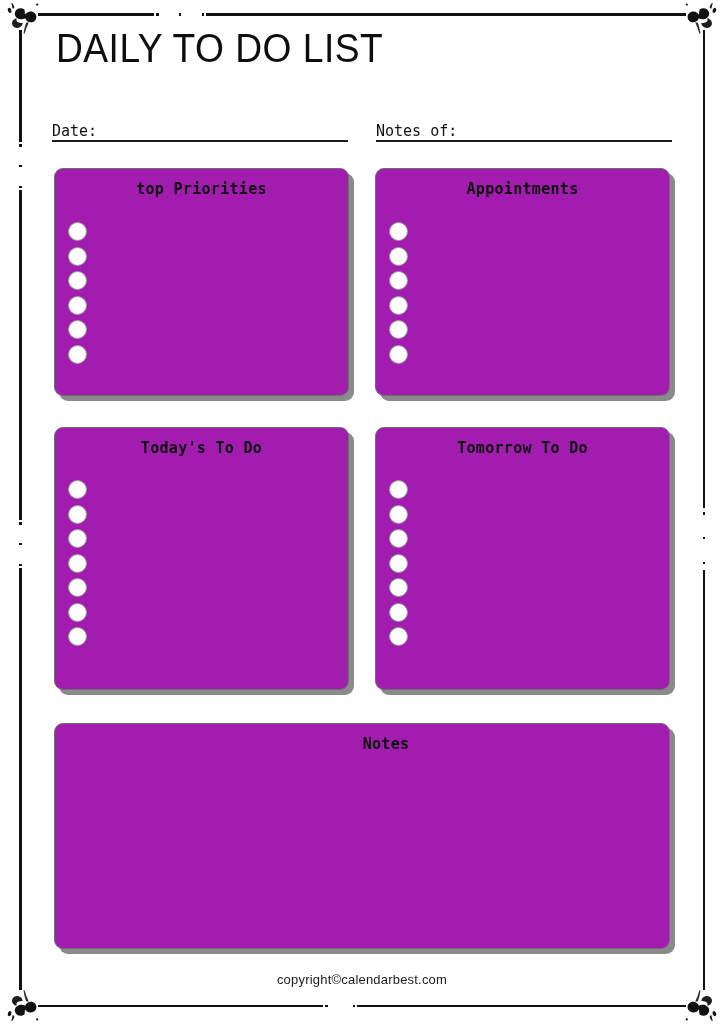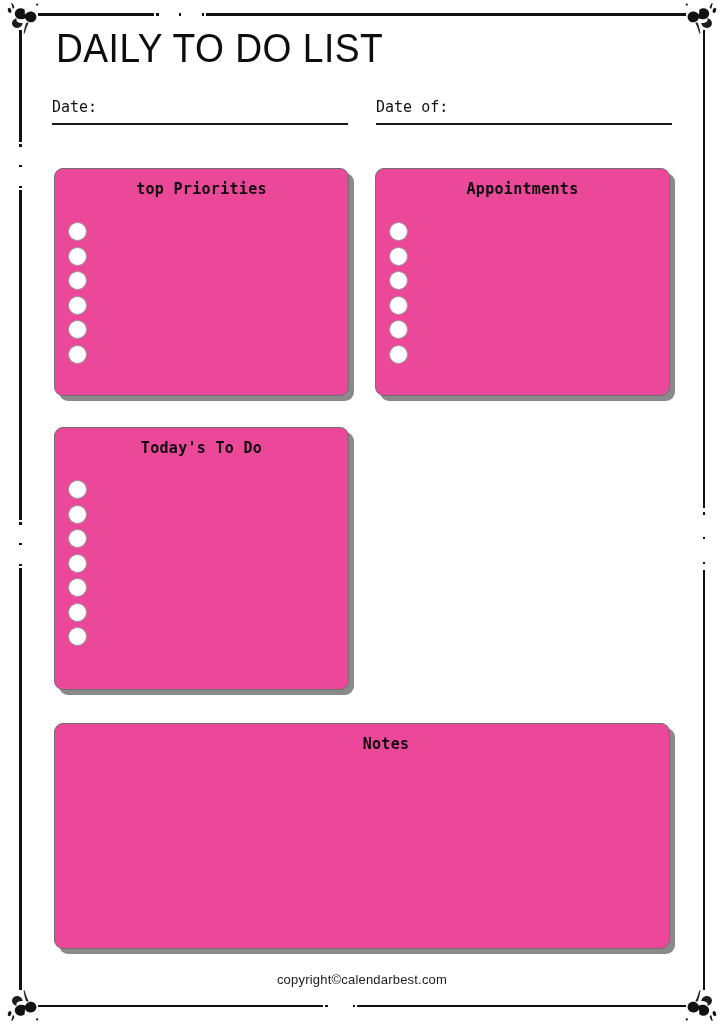--- a/index.html
+++ b/index.html
@@ -85,43 +85,43 @@
     width: 620px;
     display: flex;
     gap: 28px;
   }
   .field { flex: 1; position: relative; }
   .field-label {
     font-family: "DejaVu Sans Mono", "Liberation Mono", monospace;
     font-size: 15px;
     color: #111111;
     letter-spacing: 0px;
-    padding-bottom: 7px;
     display: block;
+    margin-top: 24px;
   }
   .field-rule {
     height: 1.5px;
     background: #1a1a1a;
     width: 100%;
   }
 
   
   .cards {
     position: absolute;
     left: 54px;
     top: 168px;
     width: 616px;
   }
   .row {
     display: flex;
     gap: 26px;
   }
   .card {
     position: relative;
-    background: #ec4899;
+    background: #a21caf;
     border: 1.4px solid #6f6f6f;
     border-radius: 9px;
     box-shadow: 5px 5px 0 0 #8a8a8a;
     box-sizing: border-box;
   }
   .card-title {
     text-align: center;
     font-family: "DejaVu Sans Mono", "Liberation Mono", monospace;
     font-weight: bold;
     font-size: 15px;
@@ -261,21 +261,21 @@
 <div class="page">
 
   <div class="title">DAILY TO DO LIST</div>
 
   <div class="fields">
     <div class="field">
       <span class="field-label">Date:</span>
       <div class="field-rule"></div>
     </div>
     <div class="field">
-      <span class="field-label">Date of:</span>
+      <span class="field-label">Notes of:</span>
       <div class="field-rule"></div>
     </div>
   </div>
 
   <div class="cards">
 
     <div class="row row-1">
       <div class="card card-priorities">
         <div class="card-title">top Priorities</div>
         <div class="checks">
@@ -308,20 +308,32 @@
           <div class="check"></div>
           <div class="check"></div>
           <div class="check"></div>
           <div class="check"></div>
           <div class="check"></div>
           <div class="check"></div>
           <div class="check"></div>
         </div>
       </div>
 
+      <div class="card card-tomorrow">
+        <div class="card-title">Tomorrow To Do</div>
+        <div class="checks">
+          <div class="check"></div>
+          <div class="check"></div>
+          <div class="check"></div>
+          <div class="check"></div>
+          <div class="check"></div>
+          <div class="check"></div>
+          <div class="check"></div>
+        </div>
+      </div>
     </div>
 
     <div class="row row-3">
       <div class="card card-notes">
         <div class="card-title">Notes</div>
       </div>
     </div>
 
   </div>
 

